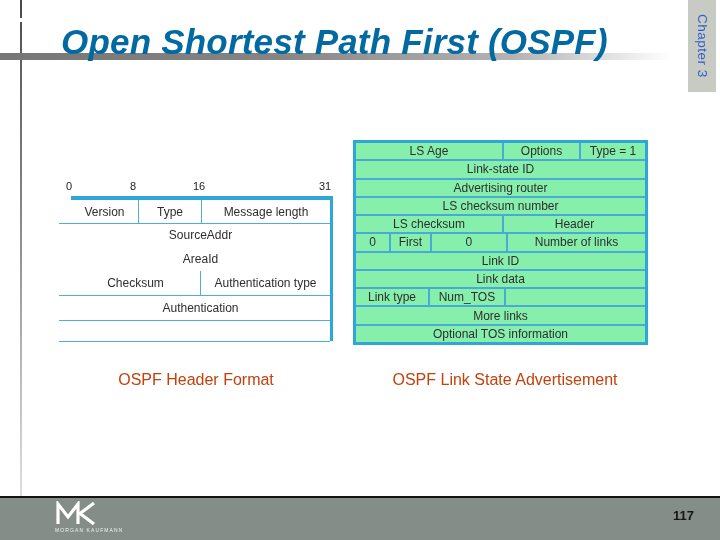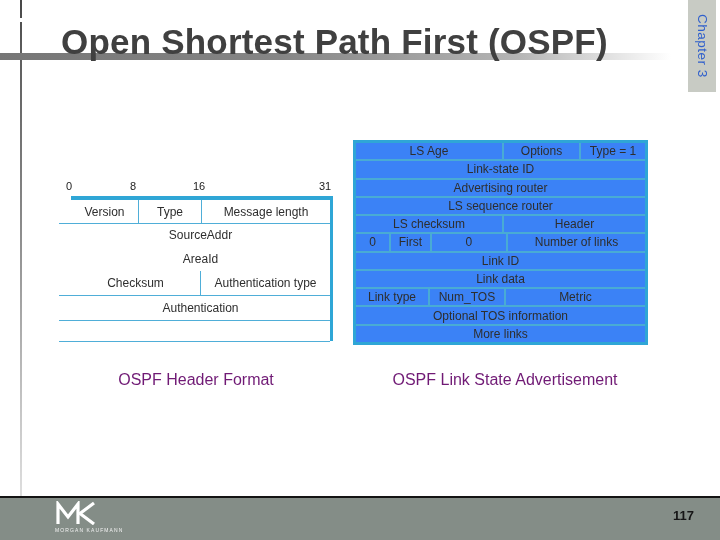--- a/index.html
+++ b/index.html
@@ -5,22 +5,22 @@
   html,body{margin:0;padding:0;background:#fff;}
   .slide{position:relative;width:720px;height:540px;background:#ffffff;overflow:hidden;
          font-family:"Liberation Sans",sans-serif;}
 
   
   .vline{position:absolute;left:20px;top:0;width:2px;height:496px;
          background:linear-gradient(to bottom,#474747 0%,#5c5c5c 10%,#8a8a8a 45%,#c2c2c2 80%,#dedede 100%);}
   .vline-gap{position:absolute;left:19px;top:18px;width:4px;height:4px;background:#fff;}
 
   
-  .title{position:absolute;left:61px;top:22px;font-size:35px;font-weight:bold;color:#404040;
-         letter-spacing:0.2px;white-space:nowrap;z-index:2;}
+  .title{position:absolute;left:61px;top:22px;font-size:35px;font-weight:bold;color:#0369a1;
+         letter-spacing:0.2px;white-space:nowrap;z-index:2;font-style:italic;}
   .title-bar{position:absolute;left:0;top:53px;width:692px;height:7px;z-index:1;
          background:linear-gradient(to right,#767676 0%,#858585 40%,#b5b5b5 75%,rgba(255,255,255,0) 97%);}
 
   
   .chapter-tab{position:absolute;right:4px;top:0;width:28px;height:92px;background:#c8cbc4;
          display:flex;align-items:center;justify-content:center;}
   .chapter-tab span{writing-mode:vertical-rl;font-size:13.5px;color:#3060cc;letter-spacing:0.5px;}
 
   
   .hwrap{position:absolute;left:59px;top:180px;width:274px;height:162px;
@@ -28,30 +28,30 @@
   .bitlabel{position:absolute;top:0;transform:translateX(-50%);font-size:11px;color:#222;}
   .hbar{position:absolute;left:12px;top:16px;width:261px;height:4px;background:#2fa6d6;}
   .hline{position:absolute;left:0;width:271px;height:1px;background:#4faed8;}
   .hredge{position:absolute;left:271px;top:16px;width:3px;height:145px;background:#2fa6d6;}
   .hrow{position:absolute;left:12px;width:259px;display:flex;}
   .hcell{display:flex;align-items:center;justify-content:center;}
   .hsep{border-right:1px solid #4faed8;}
 
   
   .lwrap{position:absolute;left:353px;top:140px;width:295px;height:205px;box-sizing:border-box;
-         border:3px solid #2fa6d6;display:flex;flex-direction:column;background:#3b82f6;
+         border:3px solid #2fa6d6;display:flex;flex-direction:column;background:#86efac;
          font-size:12px;color:#2e2e2e;}
   .lrow{flex:1;display:flex;border-bottom:2px solid #49abd4;min-height:0;}
   .lrow:last-child{border-bottom:none;}
   .lcell{display:flex;align-items:center;justify-content:center;text-align:center;min-width:0;}
   .lcell.sep{border-right:2px solid #49abd4;}
   .grow{flex:1;}
 
   
-  .caption{position:absolute;top:371px;transform:translateX(-50%);font-size:16px;color:#701a75;
+  .caption{position:absolute;top:371px;transform:translateX(-50%);font-size:16px;color:#c2410c;
            white-space:nowrap;}
   .caption-left{left:196px;}
   .caption-right{left:505px;}
 
   
   .footer-rule{position:absolute;left:0;top:496px;width:720px;height:2px;background:#141414;}
   .footer{position:absolute;left:0;top:498px;width:720px;height:42px;background:#848d87;}
   .logo{position:absolute;left:55px;top:3px;width:56px;height:24px;}
   .publisher{position:absolute;left:55px;top:29px;font-size:5px;letter-spacing:1.1px;color:#f2f2f2;
              white-space:nowrap;}
@@ -119,48 +119,47 @@
       <div class="lcell sep" style="flex:0 0 26%">Options</div>
       <div class="lcell grow">Type = 1</div>
     </div>
     <div class="lrow">
       <div class="lcell grow">Link-state ID</div>
     </div>
     <div class="lrow">
       <div class="lcell grow">Advertising router</div>
     </div>
     <div class="lrow">
-      <div class="lcell grow">LS sequence router</div>
+      <div class="lcell grow">LS checksum number</div>
     </div>
     <div class="lrow">
       <div class="lcell sep" style="flex:0 0 50.5%">LS checksum</div>
       <div class="lcell grow">Header</div>
     </div>
     <div class="lrow">
       <div class="lcell sep" style="flex:0 0 11.4%">0</div>
       <div class="lcell sep" style="flex:0 0 13.5%">First</div>
       <div class="lcell sep" style="flex:0 0 25.6%">0</div>
       <div class="lcell grow">Number of links</div>
     </div>
     <div class="lrow">
       <div class="lcell grow">Link ID</div>
     </div>
     <div class="lrow">
       <div class="lcell grow">Link data</div>
     </div>
     <div class="lrow">
       <div class="lcell sep" style="flex:0 0 24.9%">Link type</div>
       <div class="lcell sep" style="flex:0 0 25.6%">Num_TOS</div>
-      <div class="lcell grow">Metric</div>
+    </div>
+    <div class="lrow">
+      <div class="lcell grow">More links</div>
     </div>
     <div class="lrow">
       <div class="lcell grow">Optional TOS information</div>
-    </div>
-    <div class="lrow">
-      <div class="lcell grow">More links</div>
     </div>
   </div>
 
   <div class="caption caption-left">OSPF Header Format</div>
   <div class="caption caption-right">OSPF Link State Advertisement</div>
 
   <div class="footer-rule"></div>
   <div class="footer">
     <svg class="logo" viewBox="0 0 56 24">
       <polyline points="3,23 3,3 13,16 23,3 23,23" fill="none" stroke="#ffffff" stroke-width="3.2"></polyline>

